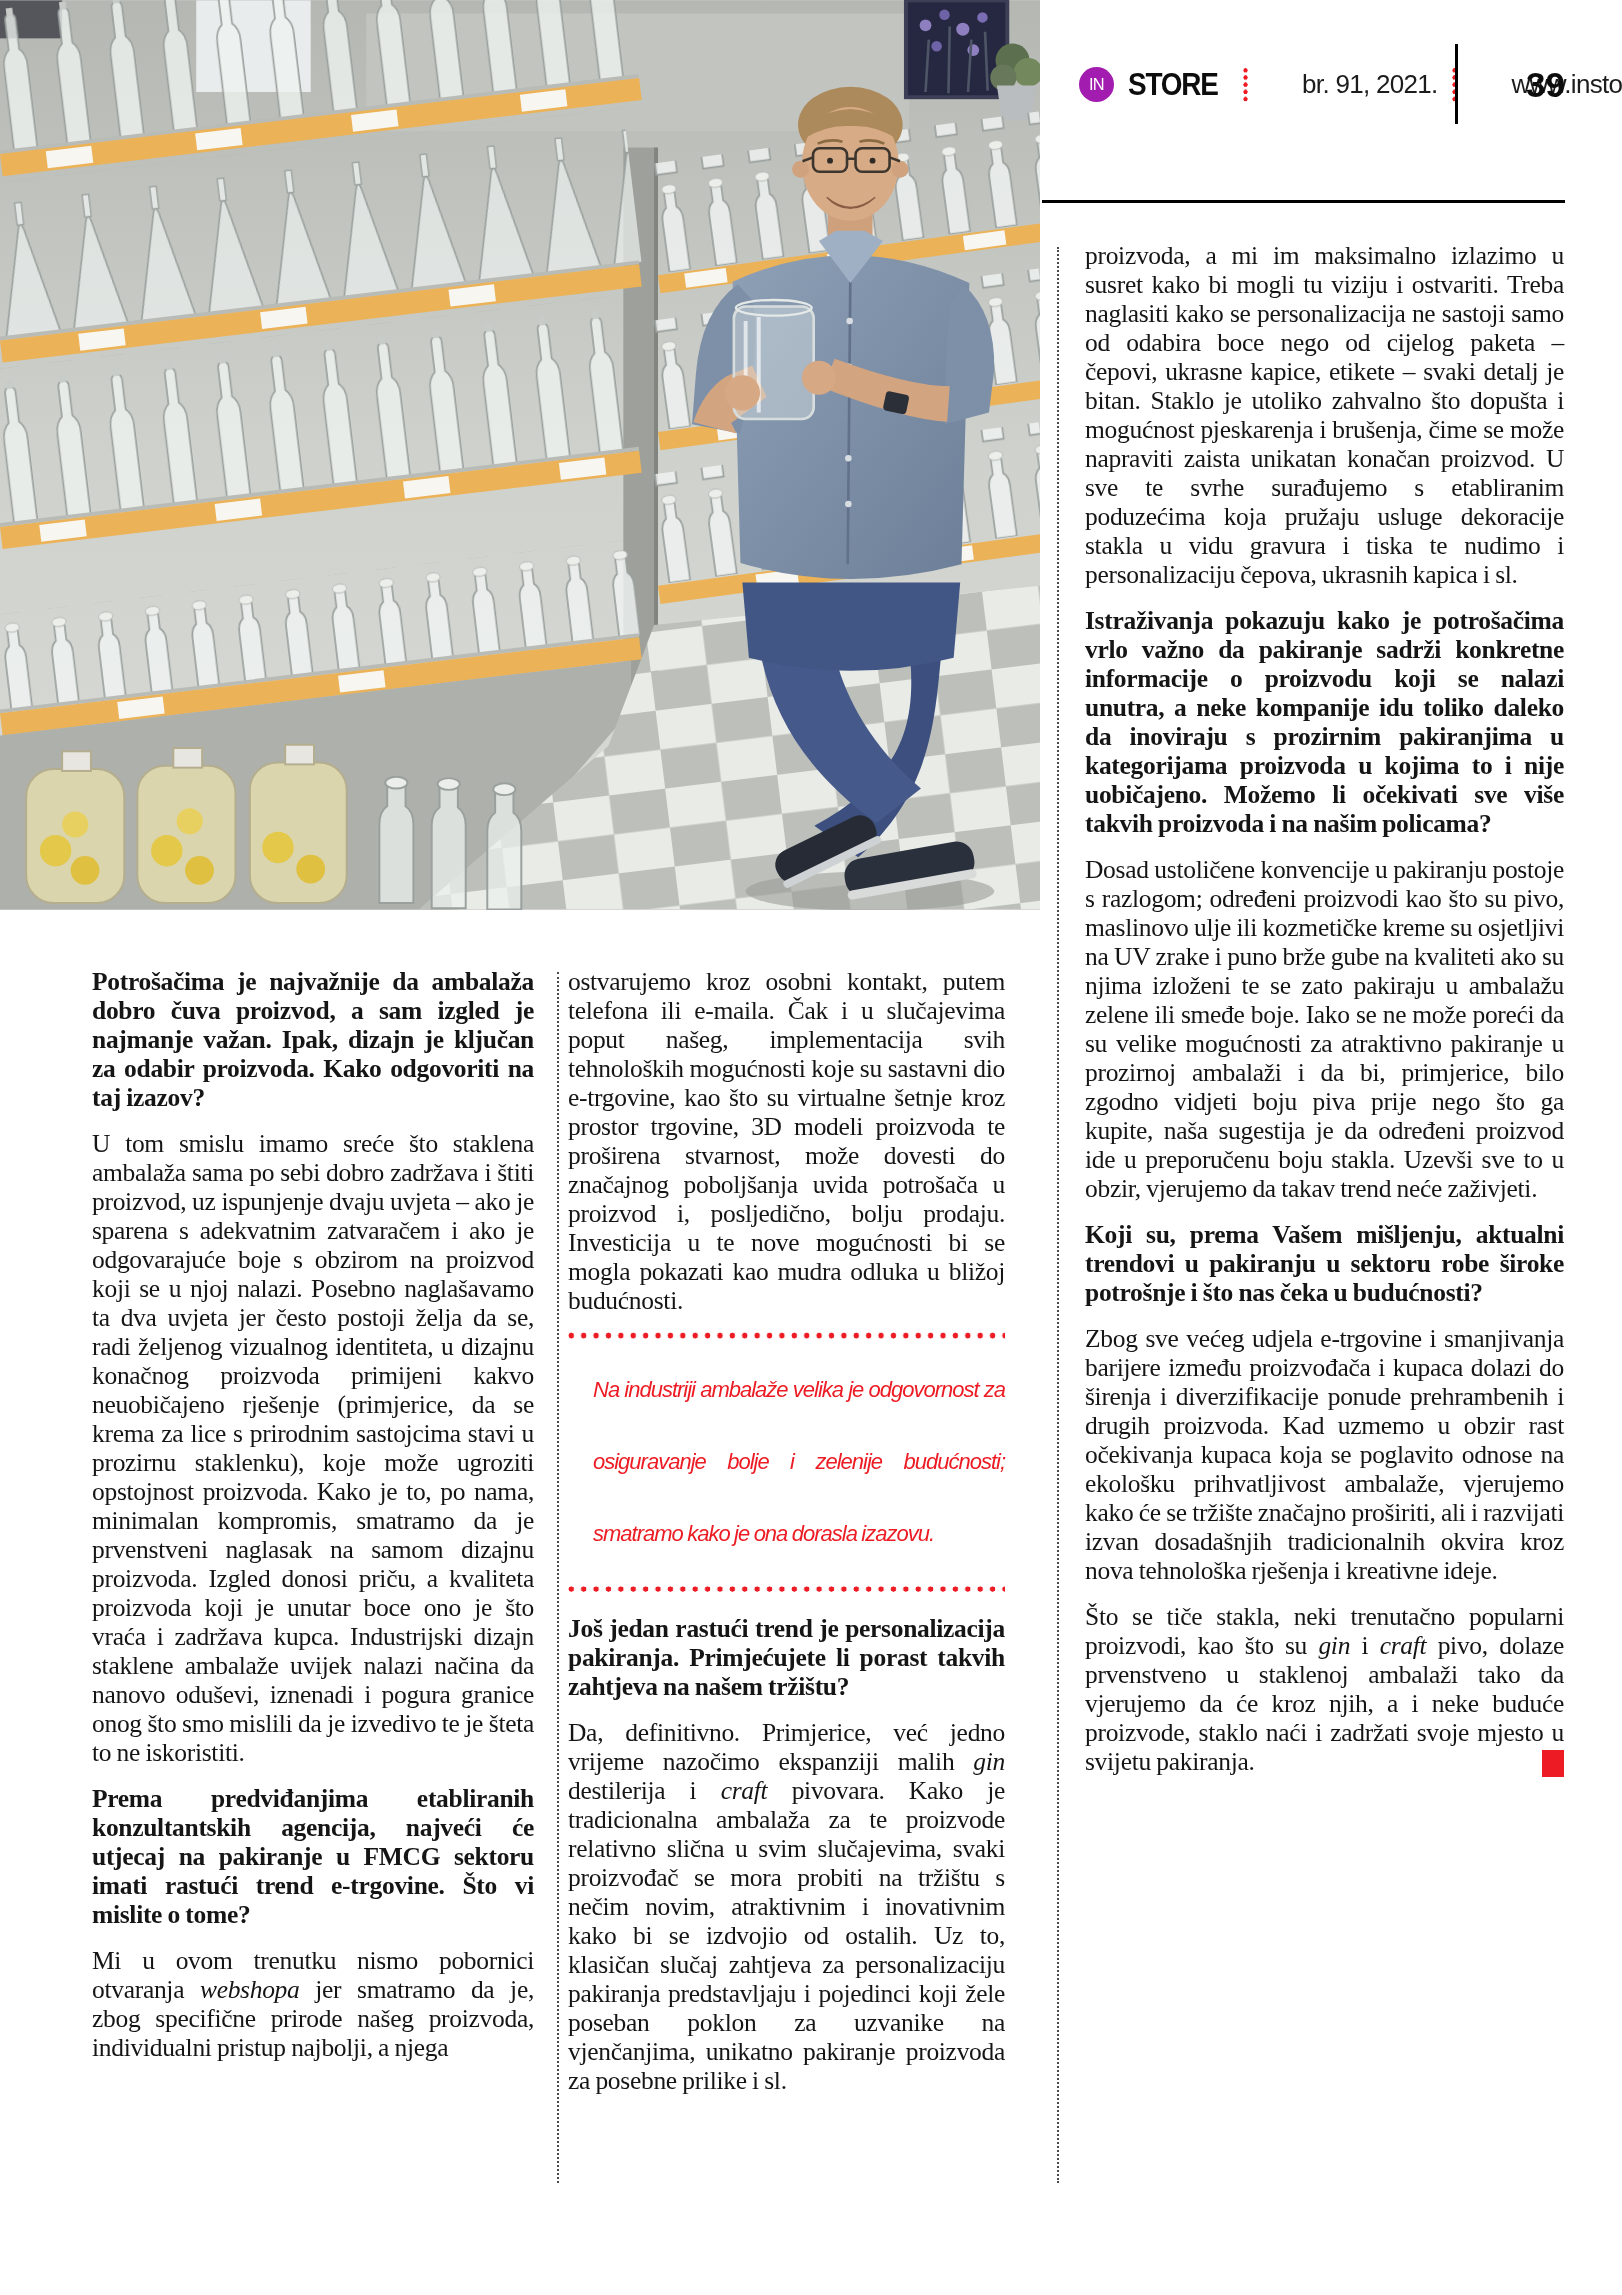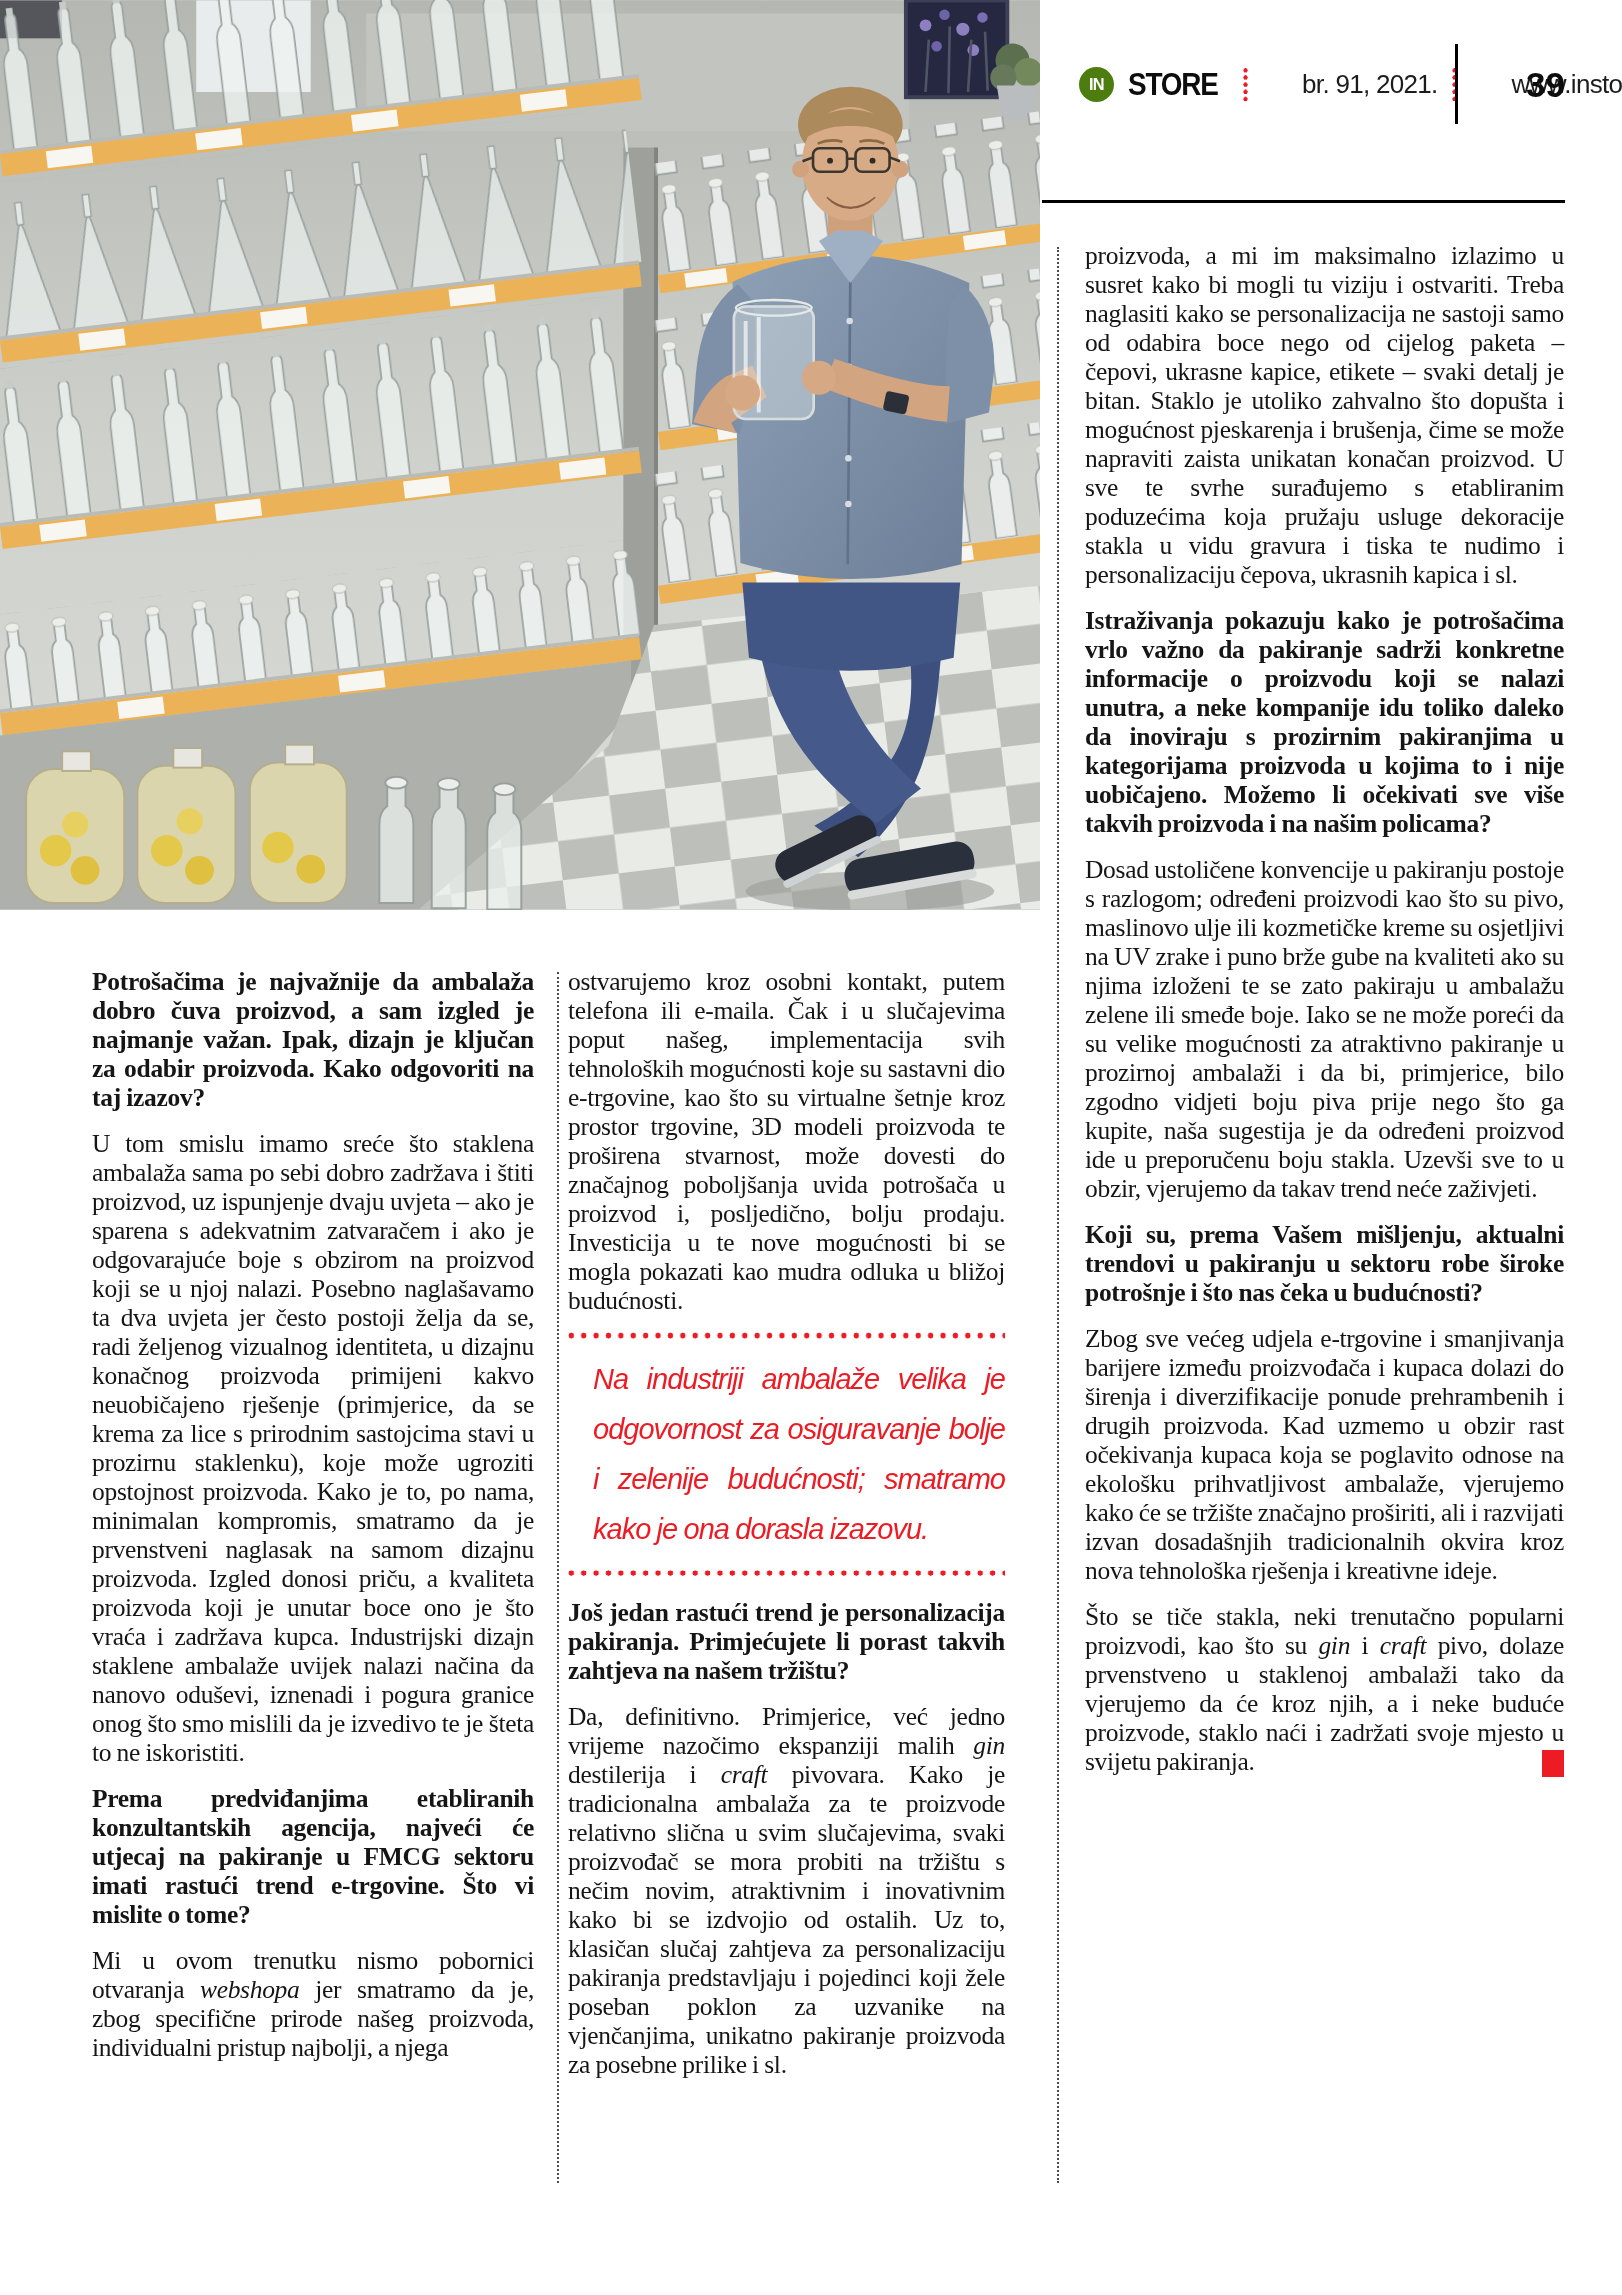--- a/index.html
+++ b/index.html
@@ -6,22 +6,22 @@
   body{
     width:1623px;height:2295px;position:relative;background:#ffffff;
     font-family:"Liberation Serif", serif;color:#151515;overflow:hidden;
   }
   
   .photo{position:absolute;left:0;top:0;width:1040px;height:910px;overflow:hidden;background:#c9cbc7;}
   .photo svg{display:block;}
   
   .hdr{position:absolute;left:1042px;top:39px;width:523px;height:131px;font-family:"Liberation Sans",sans-serif;}
   .brand-row{position:absolute;left:37px;top:27.5px;display:flex;align-items:center;gap:14.4px;white-space:nowrap;}
-  .logo-circle{width:35px;height:35px;border-radius:50%;background:#4d7c0f;color:#fff;display:flex;align-items:center;justify-content:center;
-    font-weight:700;font-size:16.4px;letter-spacing:-0.7px;}
+  .logo-circle{width:35px;height:35px;border-radius:50%;background:#a21caf;color:#fff;display:flex;align-items:center;justify-content:center;
+    font-weight:400;font-size:16.4px;letter-spacing:-0.7px;}
   .logo-word{font-weight:700;font-size:31px;letter-spacing:-1.3px;display:inline-block;transform:scaleX(.9);transform-origin:left center;color:#0d0d0d;}
   .hdr-item{font-size:26px;letter-spacing:-0.7px;color:#1c1c1c;margin-left:40px;}
   .red-dots{width:5.2px;height:35px;background:radial-gradient(circle at 2.6px 3.3px,#ED1C24 2px,rgba(255,255,255,0) 2.4px);
     background-size:5.2px 7.2px;background-repeat:repeat-y;}
   .hdr-vline{position:absolute;left:413px;top:5.2px;width:3.3px;height:80px;background:#000;}
   .hdr-page{position:absolute;left:437px;top:26px;width:86px;text-align:right;font-weight:700;font-size:35px;color:#0d0d0d;}
   .hdr-rule{position:absolute;left:1042px;top:200px;width:523px;height:3.3px;background:#000;}
   
   .col{position:absolute;}
   .col-1{left:92px;top:967px;width:442px;}
@@ -30,21 +30,21 @@
   .vsep{position:absolute;border-left:2px dotted #4a4a4a;width:0;}
   .vsep-1{left:557px;top:972px;height:1211px;}
   .vsep-2{left:1057px;top:247px;height:1936px;}
   .col p{margin:0 0 17px 0;text-align:justify;font-size:25.5px;line-height:29px;letter-spacing:-0.3px;word-spacing:-0.7px;}
   .col p.question{font-weight:700;font-family:Liberation Serif, serif;}
   .col p em{font-style:italic;}
   .quote-block{margin:10.5px 0 22px 0;}
   .dotline{height:6.5px;background:radial-gradient(circle at 3.3px 3.3px,#ED1C24 2.6px,rgba(255,255,255,0) 3px);
     background-size:12.4px 6.5px;background-repeat:repeat-x;}
   .quote-block p{font-family:"Liberation Sans",sans-serif;font-style:italic;color:#ED1C24;
-    font-size:29px;line-height:50px;letter-spacing:-1px;text-align:justify;margin:15.7px 0 15.7px 25px;}
+    font-size:22px;line-height:72px;letter-spacing:-1px;text-align:justify;margin:15.7px 0 15.7px 25px;}
   .end-mark{display:inline-block;width:22px;height:27.5px;background:#ED1C24;float:right;margin-top:2.6px;}
 </style>
 </head>
 <body>
 
 <div class="photo">
 <svg width="1040" height="910" viewBox="0 0 1590 1390" xmlns="http://www.w3.org/2000/svg">
   <defs>
     <linearGradient id="wall" x1="0" y1="0" x2="0" y2="1">
       <stop offset="0" stop-color="#b5b7b2"></stop>

